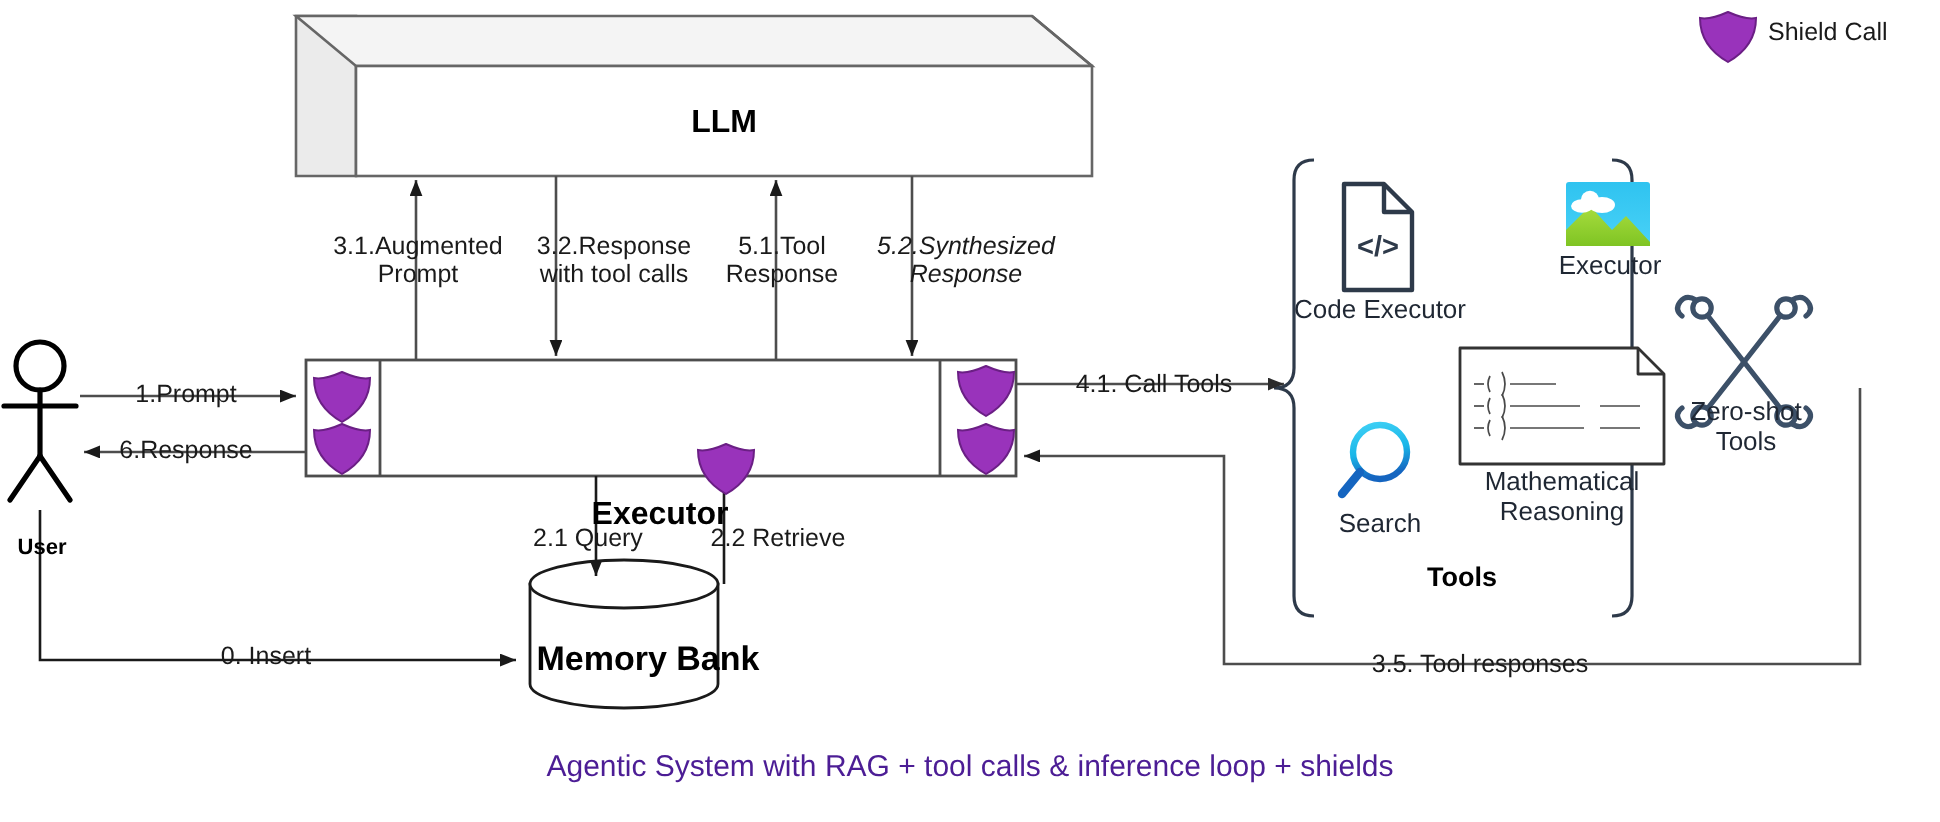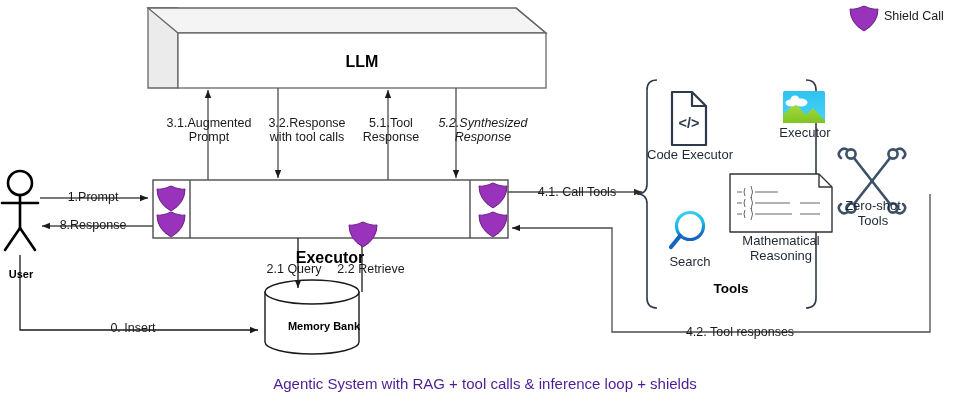--- a/index.html
+++ b/index.html
@@ -183,42 +183,42 @@
   </g>
 
   <g>
     <circle cx="690" cy="226" r="13.5" fill="none" stroke="url(#magGrad)" stroke-width="3.2"></circle>
     <line x1="680" y1="236" x2="671" y2="247" stroke="#1565c0" stroke-width="4.2" stroke-linecap="round"></line>
   </g>
 </svg>
 
 <div class="node-title" style="left:178px;top:53px;width:368px;">LLM</div>
 <div class="node-title" style="left:190px;top:201px;width:280px;margin-top:48px;">Executor</div>
-<div class="node-title" style="left:265px;top:320px;width:118px;font-size:11px;">Memory Bank</div>
+<div class="node-title" style="left:265px;top:320px;width:118px;font-size:17px;">Memory Bank</div>
 <div class="node-title" style="left:0px;top:268px;width:42px;font-size:11px;">User</div>
 <div class="node-title" style="left:686px;top:281px;width:90px;font-size:13.5px;">Tools</div>
 
 <div class="lbl" style="left:43px;top:190px;width:100px;">1.Prompt</div>
-<div class="lbl" style="left:38px;top:218px;width:110px;">8.Response</div>
+<div class="lbl" style="left:38px;top:218px;width:110px;">6.Response</div>
 <div class="lbl" style="left:78px;top:321px;width:110px;">0. Insert</div>
 
 <div class="lbl" style="left:141px;top:116px;width:136px;">3.1.Augmented
 Prompt</div>
 <div class="lbl" style="left:237px;top:116px;width:140px;">3.2.Response
 with tool calls</div>
 <div class="lbl" style="left:341px;top:116px;width:100px;">5.1.Tool
 Response</div>
 <div class="lbl" style="left:413px;top:116px;width:140px;font-style:italic;">5.2.Synthesized
 Response</div>
 
 <div class="lbl" style="left:244px;top:262px;width:100px;">2.1 Query</div>
-<div class="lbl" style="left:316px;top:262px;width:110px;">2.2 Retrieve</div>
+<div class="lbl" style="left:334px;top:262px;width:110px;">2.2 Retrieve</div>
 
 <div class="lbl" style="left:522px;top:185px;width:110px;">4.1. Call Tools</div>
-<div class="lbl" style="left:660px;top:325px;width:160px;">4.2. Tool responses</div>
+<div class="lbl" style="left:660px;top:325px;width:160px;">3.5. Tool responses</div>
 
 <div class="tool-label" style="left:645px;top:147px;width:90px;">Code Executor</div>
 <div class="tool-label" style="left:760px;top:125px;width:90px;">Executor</div>
 <div class="tool-label" style="left:828px;top:198px;width:90px;">Zero-shot
 Tools</div>
 <div class="tool-label" style="left:731px;top:233px;width:100px;">Mathematical
 Reasoning</div>
 <div class="tool-label" style="left:650px;top:254px;width:80px;">Search</div>
 
 <div class="lbl" style="left:884px;top:9px;width:90px;text-align:left;">Shield Call</div>

